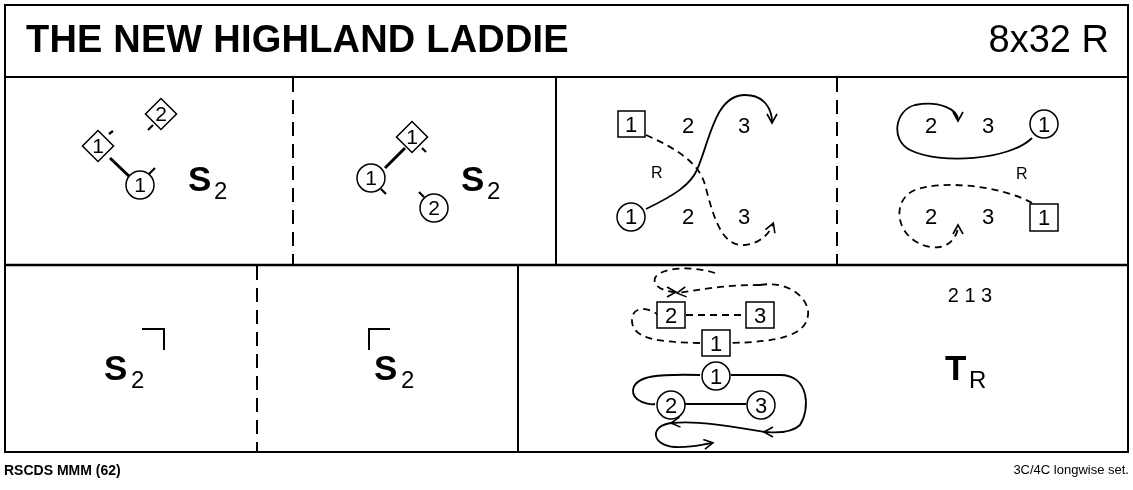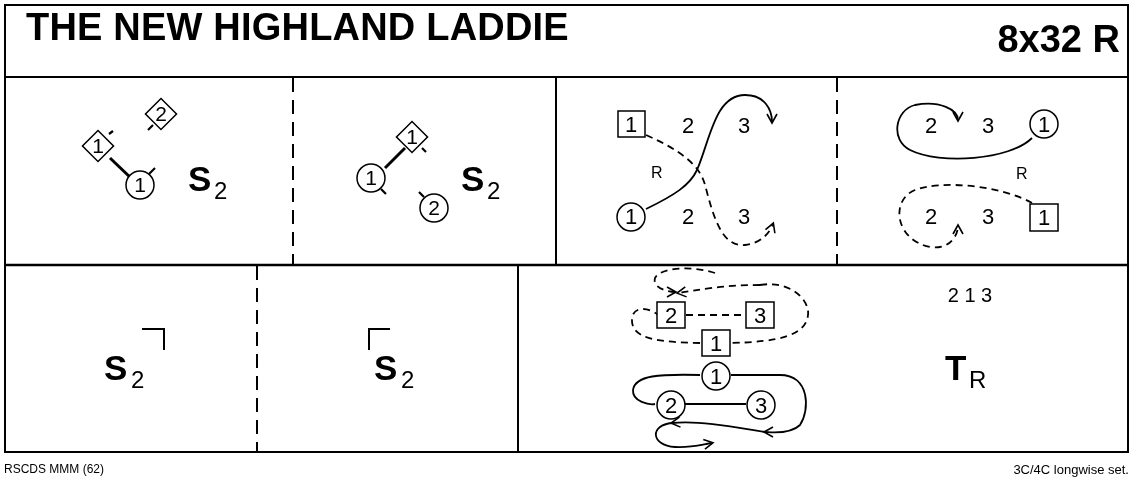--- a/index.html
+++ b/index.html
@@ -1,21 +1,21 @@
 <!DOCTYPE html>
 <html><head>
 <meta charset="utf-8">
 <style>
   html, body { margin: 0; padding: 0; background: #ffffff; }
   body { width: 1133px; height: 490px; position: relative; overflow: hidden;
          font-family: "Liberation Sans", sans-serif; color: #000; }
   .frame { position: absolute; border: 2px solid #000; box-sizing: border-box; }
-  .title { position: absolute; left: 26px; top: 6px; font-size: 38px; font-weight: bold; letter-spacing: 0.2px; }
-  .meter { position: absolute; right: 13px; top: 18px; font-size: 38px; font-weight: bold; }
-  .footer-left { position: absolute; left: 4px; top: 462px; font-size: 12px; }
+  .title { position: absolute; left: 26px; top: 18px; font-size: 38px; font-weight: bold; letter-spacing: 0.2px; }
+  .meter { position: absolute; right: 24px; top: 18px; font-size: 38px; font-weight: normal; }
+  .footer-left { position: absolute; left: 4px; top: 462px; font-size: 14px; font-weight: bold; }
   .footer-right { position: absolute; right: 4px; top: 462px; font-size: 13px; }
   svg { position: absolute; left: 0; top: 0; }
   .lbl { font-family: "Liberation Sans", sans-serif; }
 </style>
 </head>
 <body>
 
 <div class="frame" style="left:4px;top:4px;width:1125px;height:74px;"></div>
 <div class="frame" style="left:4px;top:76px;width:1125px;height:377px;"></div>
 

